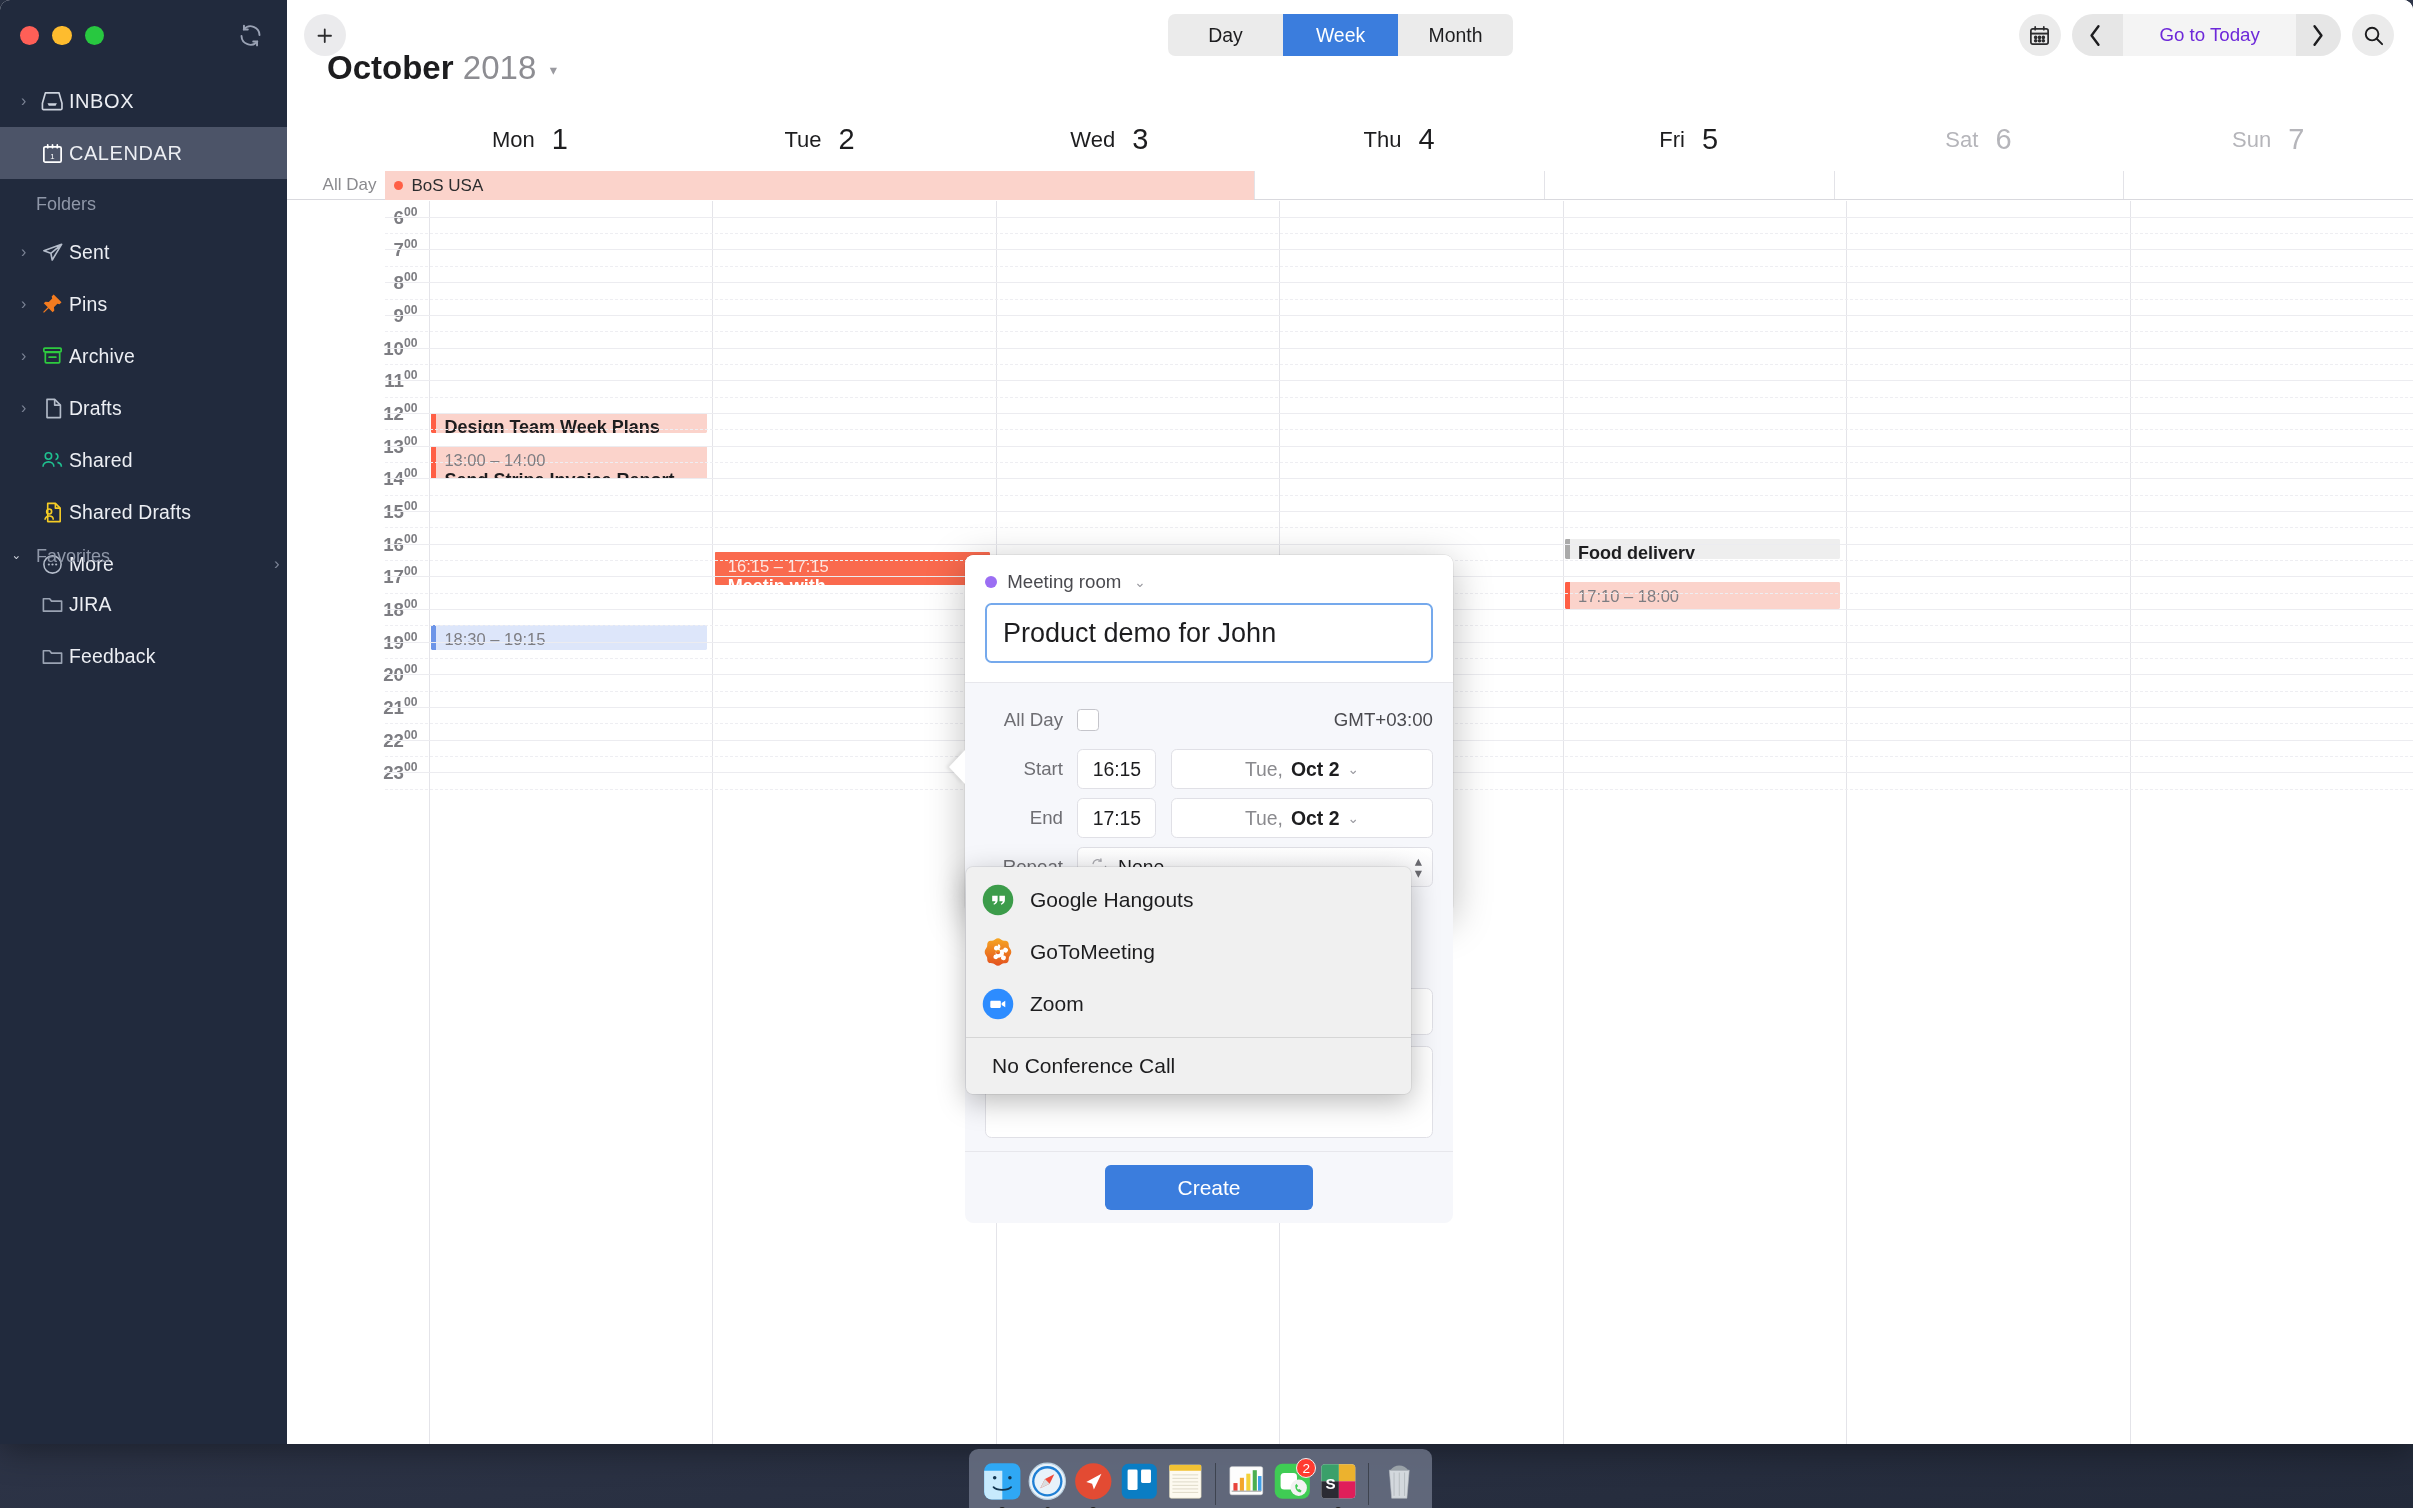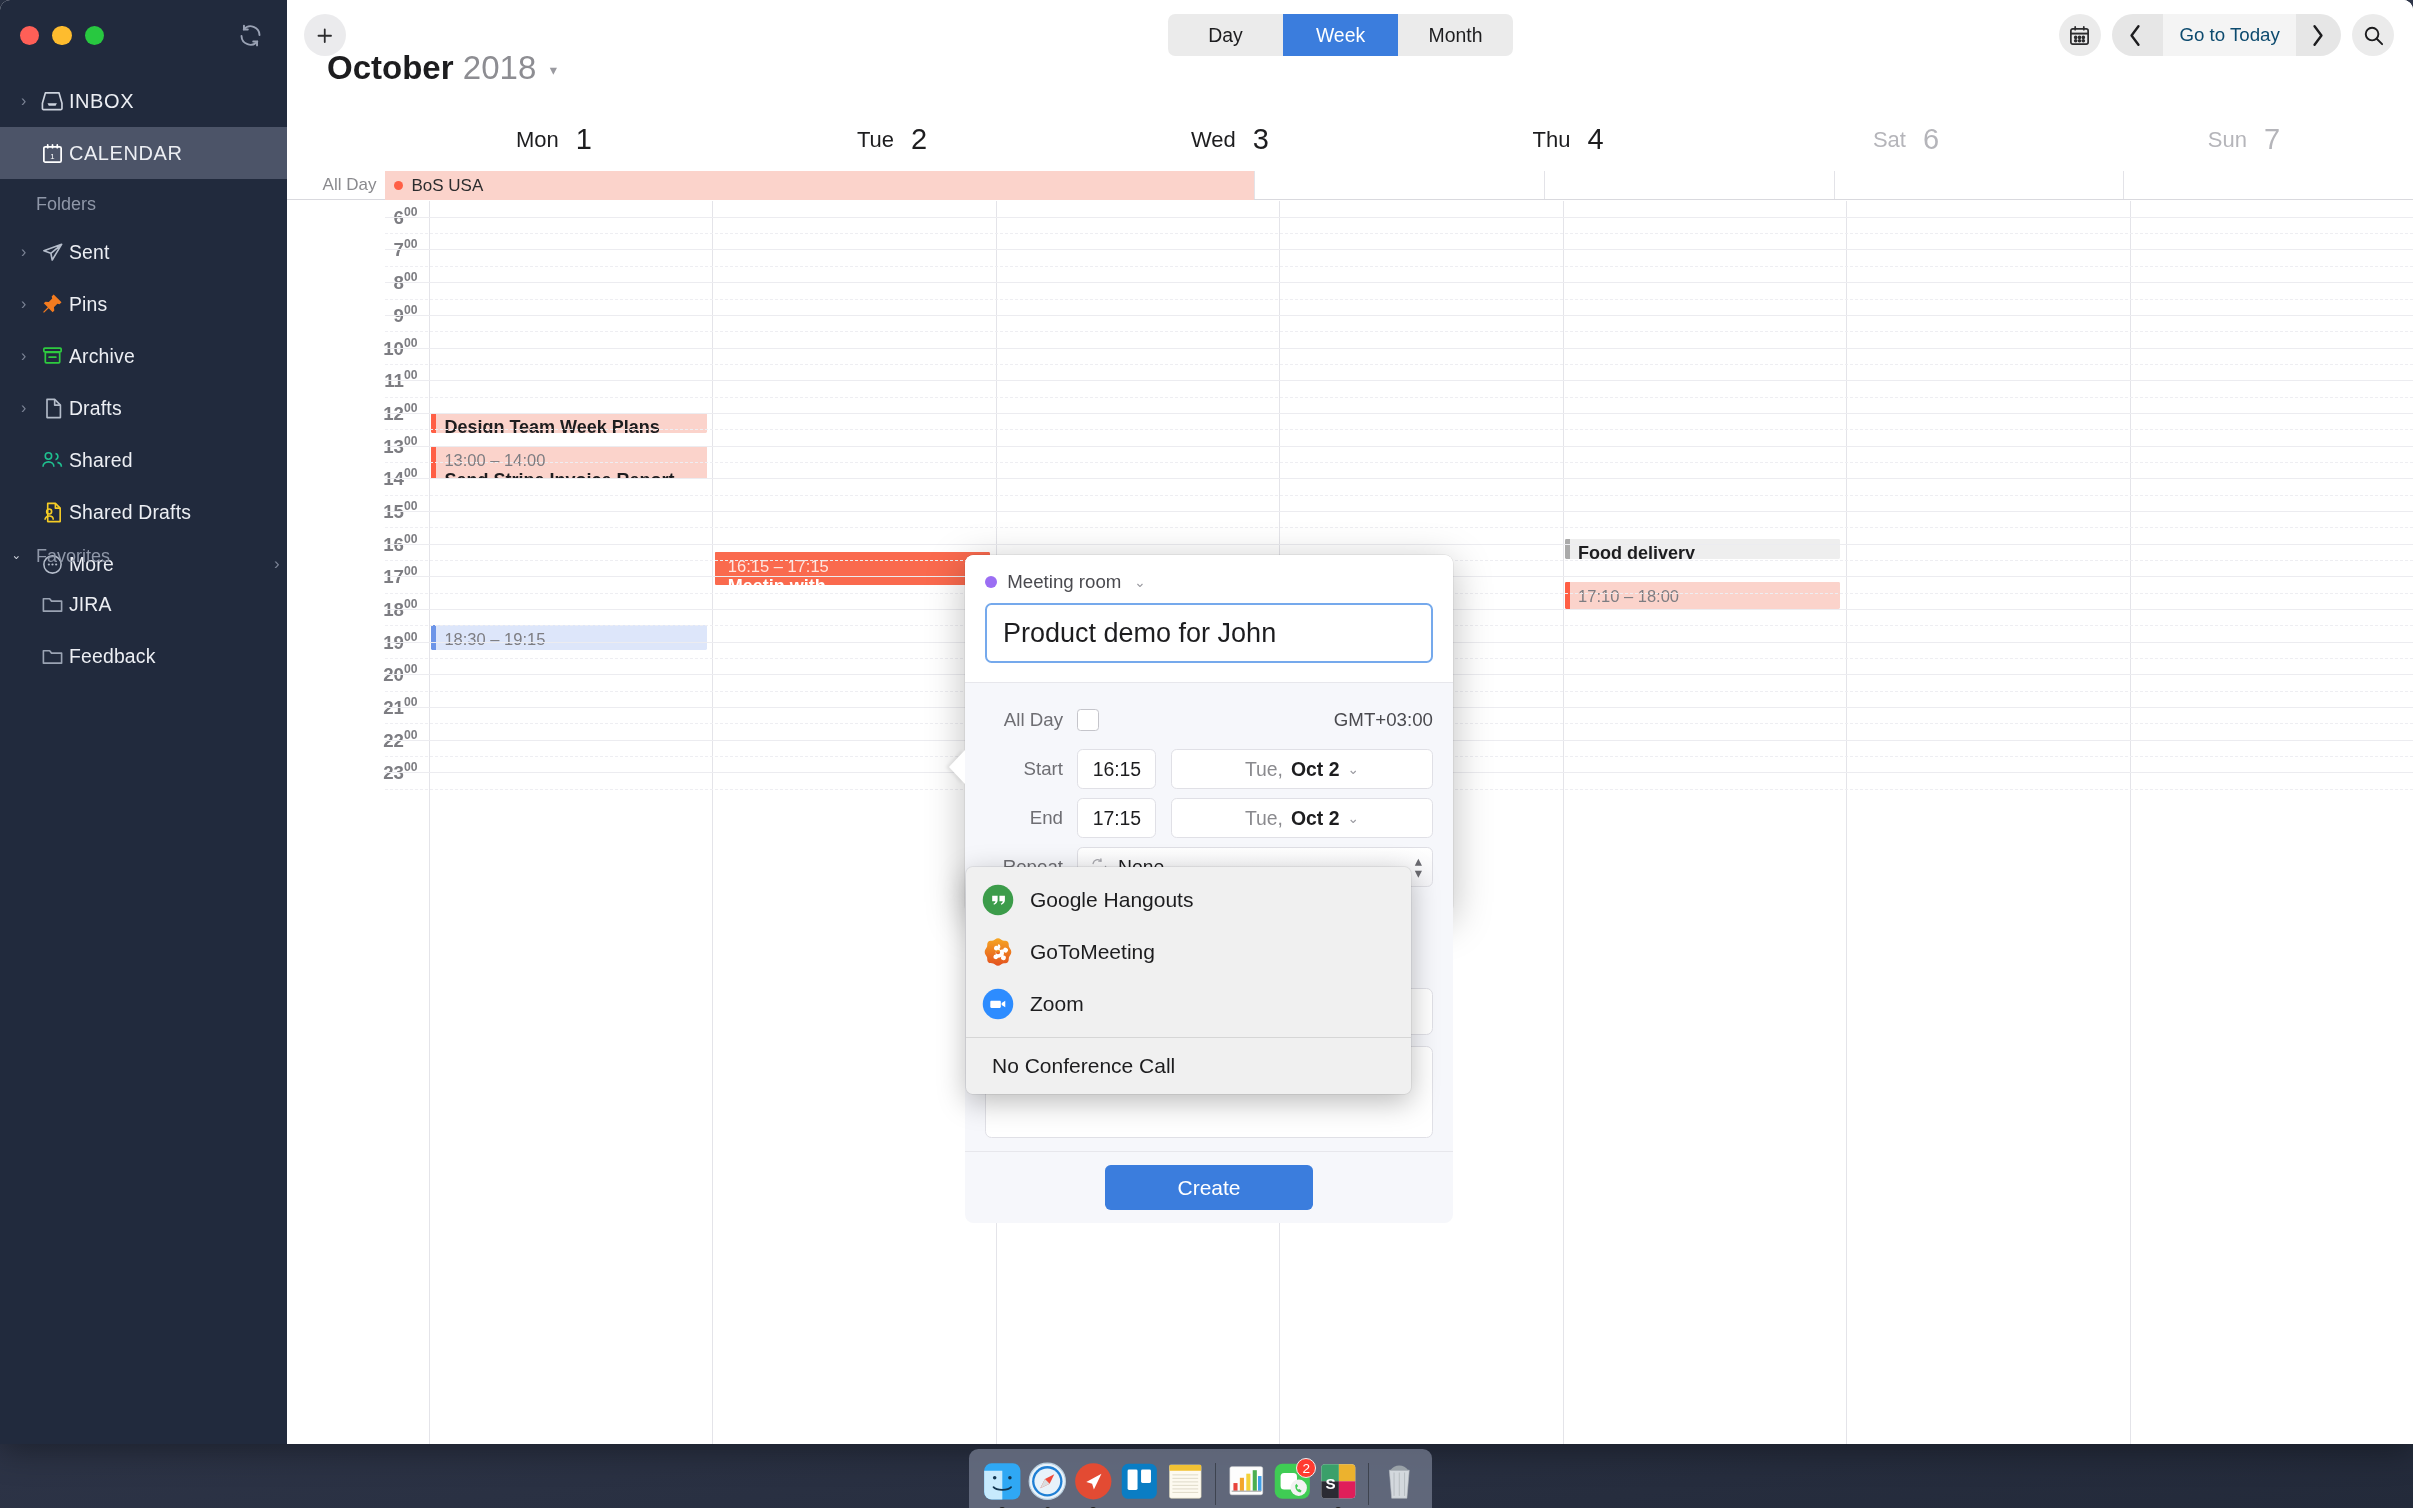--- a/index.html
+++ b/index.html
@@ -116,22 +116,22 @@
     display: flex; align-items: stretch; height: 42px;
     border-radius: 21px; overflow: hidden; background: #e6e6e6;
   }
   .today-group .arw {
     width: 45px; display: flex; align-items: center; justify-content: center;
     cursor: pointer; font-size: 0;
   }
   .today-group .arw svg { width: 16px; height: 23px; }
   .today-group .lbl {
     display: flex; align-items: center; justify-content: center;
-    background: #f4f4f4; color: #0c4a6e; font-size: 18.7px;
-    padding: 0 16px; cursor: pointer; white-space: nowrap; margin-left: 6px;
+    background: #f4f4f4; color: #6d28d9; font-size: 18.7px;
+    padding: 0 36px; cursor: pointer; white-space: nowrap; margin-left: 6px;
   }
 
   
   .month-title {
     position: absolute; left: 40px; top: 49px;
     font-size: 33px; display: flex; align-items: baseline; gap: 9.3px;
   }
   .month-title .m { color: #1d1d1f; font-weight: 700; }
   .month-title .y { color: #8d8d92; font-weight: 300; }
   .month-title .cap {
@@ -590,20 +590,24 @@
           <span class="dname">Tue</span>
           <span class="dnum">2</span>
         </div>
         <div class="dh-cell">
           <span class="dname">Wed</span>
           <span class="dnum">3</span>
         </div>
         <div class="dh-cell">
           <span class="dname">Thu</span>
           <span class="dnum">4</span>
+        </div>
+        <div class="dh-cell">
+          <span class="dname">Fri</span>
+          <span class="dnum">5</span>
         </div>
         <div class="dh-cell dim">
           <span class="dname">Sat</span>
           <span class="dnum">6</span>
         </div>
         <div class="dh-cell dim">
           <span class="dname">Sun</span>
           <span class="dnum">7</span>
         </div>
       </div>

